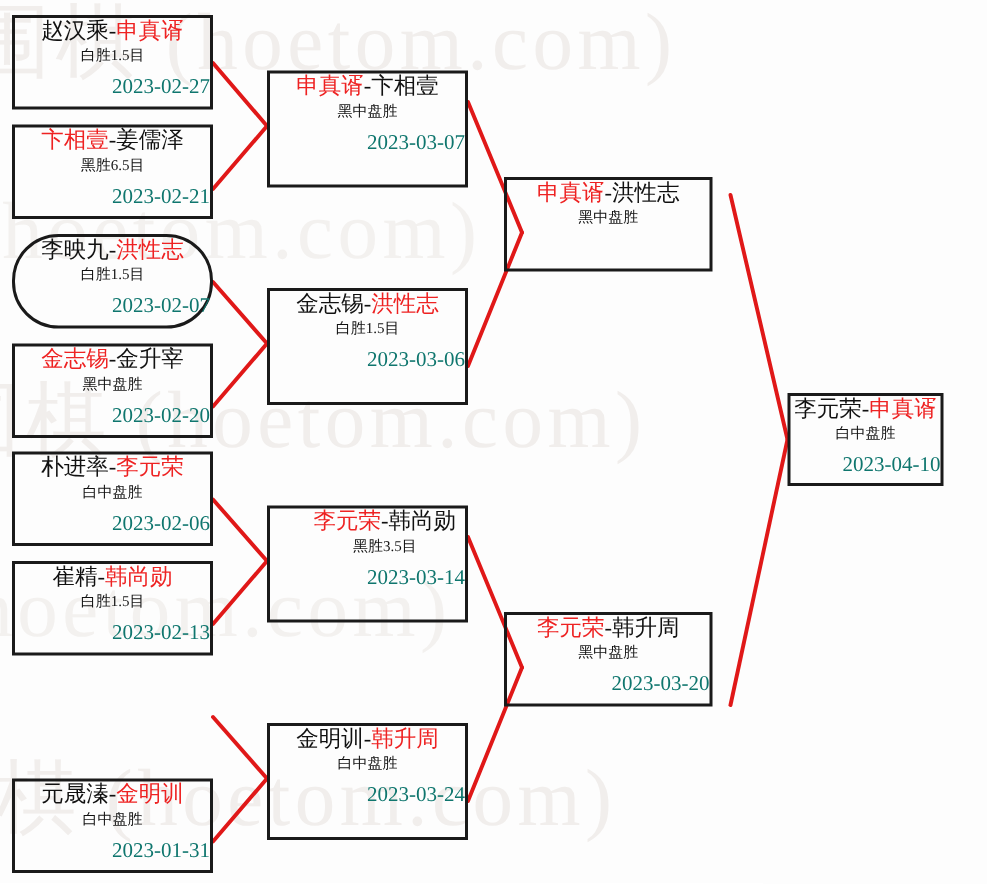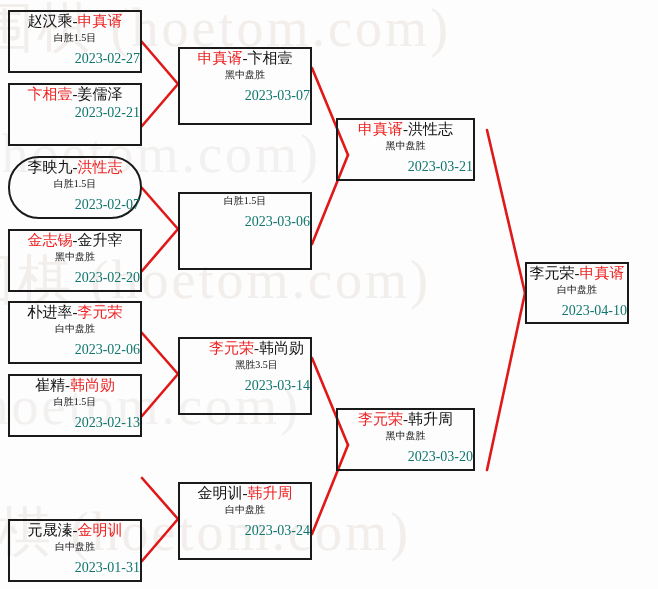--- a/index.html
+++ b/index.html
@@ -130,20 +130,21 @@
       <span class="nm">赵汉乘</span><span class="dash">-</span><span class="nm win">申真谞</span>
     </div>
     <div class="result">白胜1.5目</div>
     <div class="date">2023-02-27</div>
   </div>
 
   <div class="match col1" style="top:83px;">
     <div class="players">
       <span class="nm win">卞相壹</span><span class="dash">-</span><span class="nm">姜儒泽</span>
     </div>
+    <div class="result">黑胜6.5目</div>
     <div class="date">2023-02-21</div>
   </div>
 
   <div class="match col1" style="top:156px;border-radius:31px;">
     <div class="players">
       <span class="nm">李映九</span><span class="dash">-</span><span class="nm win">洪性志</span>
     </div>
     <div class="result">白胜1.5目</div>
     <div class="date">2023-02-07</div>
   </div>
@@ -183,20 +184,23 @@
 
   <div class="match col2" style="top:47px;">
     <div class="players">
       <span class="nm win">申真谞</span><span class="dash">-</span><span class="nm">卞相壹</span>
     </div>
     <div class="result">黑中盘胜</div>
     <div class="date">2023-03-07</div>
   </div>
 
   <div class="match col2" style="top:192px;">
+    <div class="players">
+      <span class="nm">金志锡</span><span class="dash">-</span><span class="nm win">洪性志</span>
+    </div>
     <div class="result">白胜1.5目</div>
     <div class="date">2023-03-06</div>
   </div>
 
   <div class="match col2" style="top:337px;padding-left:23px;">
     <div class="players">
       <span class="nm win">李元荣</span><span class="dash">-</span><span class="nm">韩尚勋</span>
     </div>
     <div class="result">黑胜3.5目</div>
     <div class="date">2023-03-14</div>
@@ -208,21 +212,20 @@
     </div>
     <div class="result">白中盘胜</div>
     <div class="date">2023-03-24</div>
   </div>
 
   <div class="match col3" style="top:118px;">
     <div class="players">
       <span class="nm win">申真谞</span><span class="dash">-</span><span class="nm">洪性志</span>
     </div>
     <div class="result">黑中盘胜</div>
-    <div class="date">2023-03-21</div>
   </div>
 
   <div class="match col3" style="top:408px;">
     <div class="players">
       <span class="nm win">李元荣</span><span class="dash">-</span><span class="nm">韩升周</span>
     </div>
     <div class="result">黑中盘胜</div>
     <div class="date">2023-03-20</div>
   </div>
 

